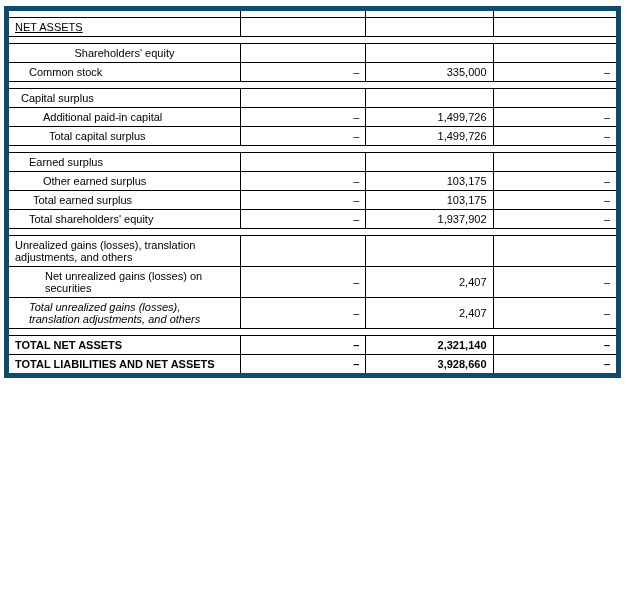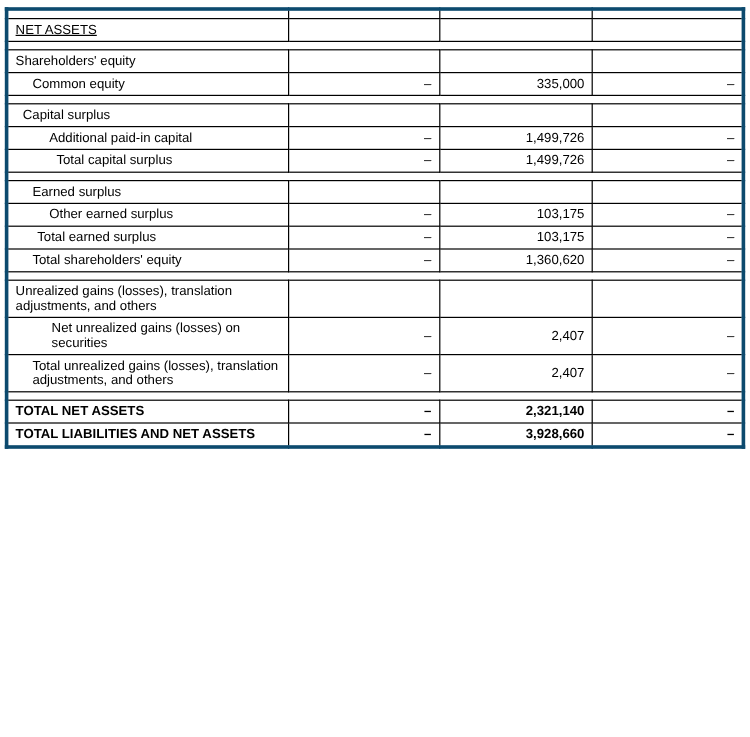--- a/index.html
+++ b/index.html
@@ -16,21 +16,21 @@
     }
     .millions-label {
       text-align: right;
       padding-right: 6px;
       padding-bottom: 2px;
       font-size: 11px;
     }
     table {
       width: 100%;
       border-collapse: collapse;
-      border: 3px solid #0c4a6e;
+      border: 5px solid #0c4a6e;
     }
     th, td {
       border: 1px solid #000;
       padding: 3px 6px;
       vertical-align: middle;
     }
     th {
       text-align: center;
       font-weight: normal;
       background: #fff;
@@ -71,27 +71,27 @@
     <tr>
           <td class="label-col" style="padding-left: 6px;"><span style="text-decoration: underline;">NET ASSETS</span></td>
           <td class="value-col"></td>
           <td class="value-col"></td>
           <td class="value-col"></td>
         </tr>
         <tr class="spacer-row">
           <td colspan="4"></td>
         </tr>
         <tr>
-          <td class="label-col" style="padding-left: 6px;">Shareholders' equity</td>
+          <td class="label-col" style="padding-left: 6px; text-align: center;">Shareholders' equity</td>
           <td class="value-col"></td>
           <td class="value-col"></td>
           <td class="value-col"></td>
         </tr>
         <tr>
-          <td class="label-col" style="padding-left: 20px;">Common equity</td>
+          <td class="label-col" style="padding-left: 20px;">Common stock</td>
           <td class="value-col">–</td>
           <td class="value-col">335,000</td>
           <td class="value-col">–</td>
         </tr>
         <tr class="spacer-row">
           <td colspan="4"></td>
         </tr>
         <tr>
           <td class="label-col" style="padding-left: 12px;">Capital surplus</td>
           <td class="value-col"></td>
@@ -127,40 +127,40 @@
         </tr>
         <tr>
           <td class="label-col" style="padding-left: 24px;">Total earned surplus</td>
           <td class="value-col">–</td>
           <td class="value-col">103,175</td>
           <td class="value-col">–</td>
         </tr>
         <tr>
           <td class="label-col" style="padding-left: 20px;">Total shareholders' equity</td>
           <td class="value-col">–</td>
-          <td class="value-col">1,360,620</td>
+          <td class="value-col">1,937,902</td>
           <td class="value-col">–</td>
         </tr>
         <tr class="spacer-row">
           <td colspan="4"></td>
         </tr>
         <tr>
           <td class="label-col" style="padding-left: 6px;">Unrealized gains (losses), translation adjustments, and others</td>
           <td class="value-col"></td>
           <td class="value-col"></td>
           <td class="value-col"></td>
         </tr>
         <tr>
           <td class="label-col" style="padding-left: 36px;">Net unrealized gains (losses) on securities</td>
           <td class="value-col">–</td>
           <td class="value-col">2,407</td>
           <td class="value-col">–</td>
         </tr>
         <tr>
-          <td class="label-col" style="padding-left: 20px;">Total unrealized gains (losses), translation adjustments, and others</td>
+          <td class="label-col" style="padding-left: 20px; font-style: italic;">Total unrealized gains (losses), translation adjustments, and others</td>
           <td class="value-col">–</td>
           <td class="value-col">2,407</td>
           <td class="value-col">–</td>
         </tr>
         <tr class="spacer-row">
           <td colspan="4"></td>
         </tr>
         <tr style="font-weight: bold;">
           <td class="label-col" style="padding-left: 6px;">TOTAL NET ASSETS</td>
           <td class="value-col">–</td>

